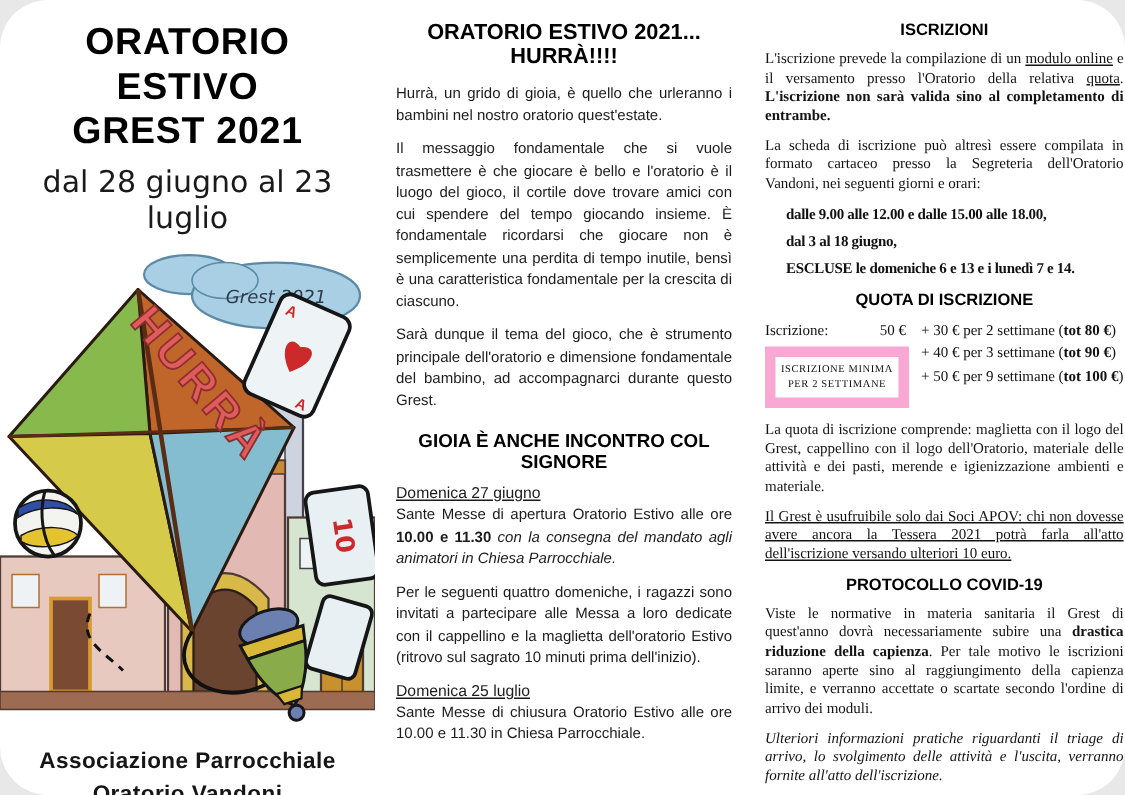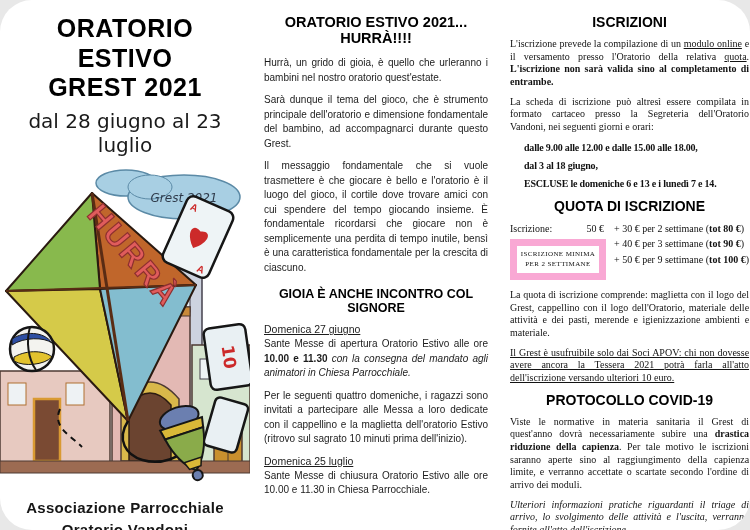--- a/index.html
+++ b/index.html
@@ -46,21 +46,21 @@
   .day-title {
     font-size:10.5px; color:#1c1c1c; text-decoration:underline;
     margin:0 0 2px;
   }
   .b { font-weight:bold; } .i { font-style:italic; } .u { text-decoration:underline; }
 
   
   .col-right { padding:12px 14px 0 10px; font-family:"Liberation Serif", serif; }
   .r-heading {
     font-family:"Liberation Sans", sans-serif;
-    font-weight:900; font-size:14px; text-align:center;
+    font-weight:900; font-size:11px; text-align:center;
     margin:6px 0 8px; color:#000;
   }
   .r-heading.first { margin-top:2px; }
   .col-right p {
     font-size:10px; line-height:1.27; text-align:justify;
     margin:0 0 7px; color:#131313;
   }
   .hours { margin:2px 0 8px 14px; }
   .hours div {
     font-weight:bold; font-size:10px; line-height:1.3;
@@ -163,22 +163,22 @@
     <div class="footer-org">
       <div>Associazione Parrocchiale</div>
       <div>Oratorio Vandoni</div>
     </div>
   </div>
 
   <div class="col col-center c-body">
     <div class="c-heading">ORATORIO ESTIVO 2021... HURRÀ!!!!</div>
 
     <p>Hurrà, un grido di gioia, è quello che urleranno i bambini nel nostro oratorio quest'estate.</p>
+    <p>Il messaggio fondamentale che si vuole trasmettere è che giocare è bello e l'oratorio è il luogo del gioco, il cortile dove trovare amici con cui spendere del tempo giocando insieme. È fondamentale ricordarsi che giocare non è semplicemente una perdita di tempo inutile, bensì è una caratteristica fondamentale per la crescita di ciascuno.</p>
     <p>Sarà dunque il tema del gioco, che è strumento principale dell'oratorio e dimensione fondamentale del bambino, ad accompagnarci durante questo Grest.</p>
-    <p>Il messaggio fondamentale che si vuole trasmettere è che giocare è bello e l'oratorio è il luogo del gioco, il cortile dove trovare amici con cui spendere del tempo giocando insieme. È fondamentale ricordarsi che giocare non è semplicemente una perdita di tempo inutile, bensì è una caratteristica fondamentale per la crescita di ciascuno.</p>
 
     <div class="c-sub">GIOIA È ANCHE INCONTRO COL SIGNORE</div>
 
     <div class="day-title">Domenica 27 giugno</div>
     <p class="day-block"><span>Sante Messe di apertura Oratorio Estivo alle ore </span><span class="b">10.00 e 11.30</span><span class="i"> con la consegna del mandato agli animatori in Chiesa Parrocchiale.</span></p>
     <p>Per le seguenti quattro domeniche, i ragazzi sono invitati a partecipare alle Messa a loro dedicate con il cappellino e la maglietta dell'oratorio Estivo (ritrovo sul sagrato 10 minuti prima dell'inizio).</p>
 
     <div class="day-title">Domenica 25 luglio</div>
     <p>Sante Messe di chiusura Oratorio Estivo alle ore 10.00 e 11.30 in Chiesa Parrocchiale.</p>
   </div>

